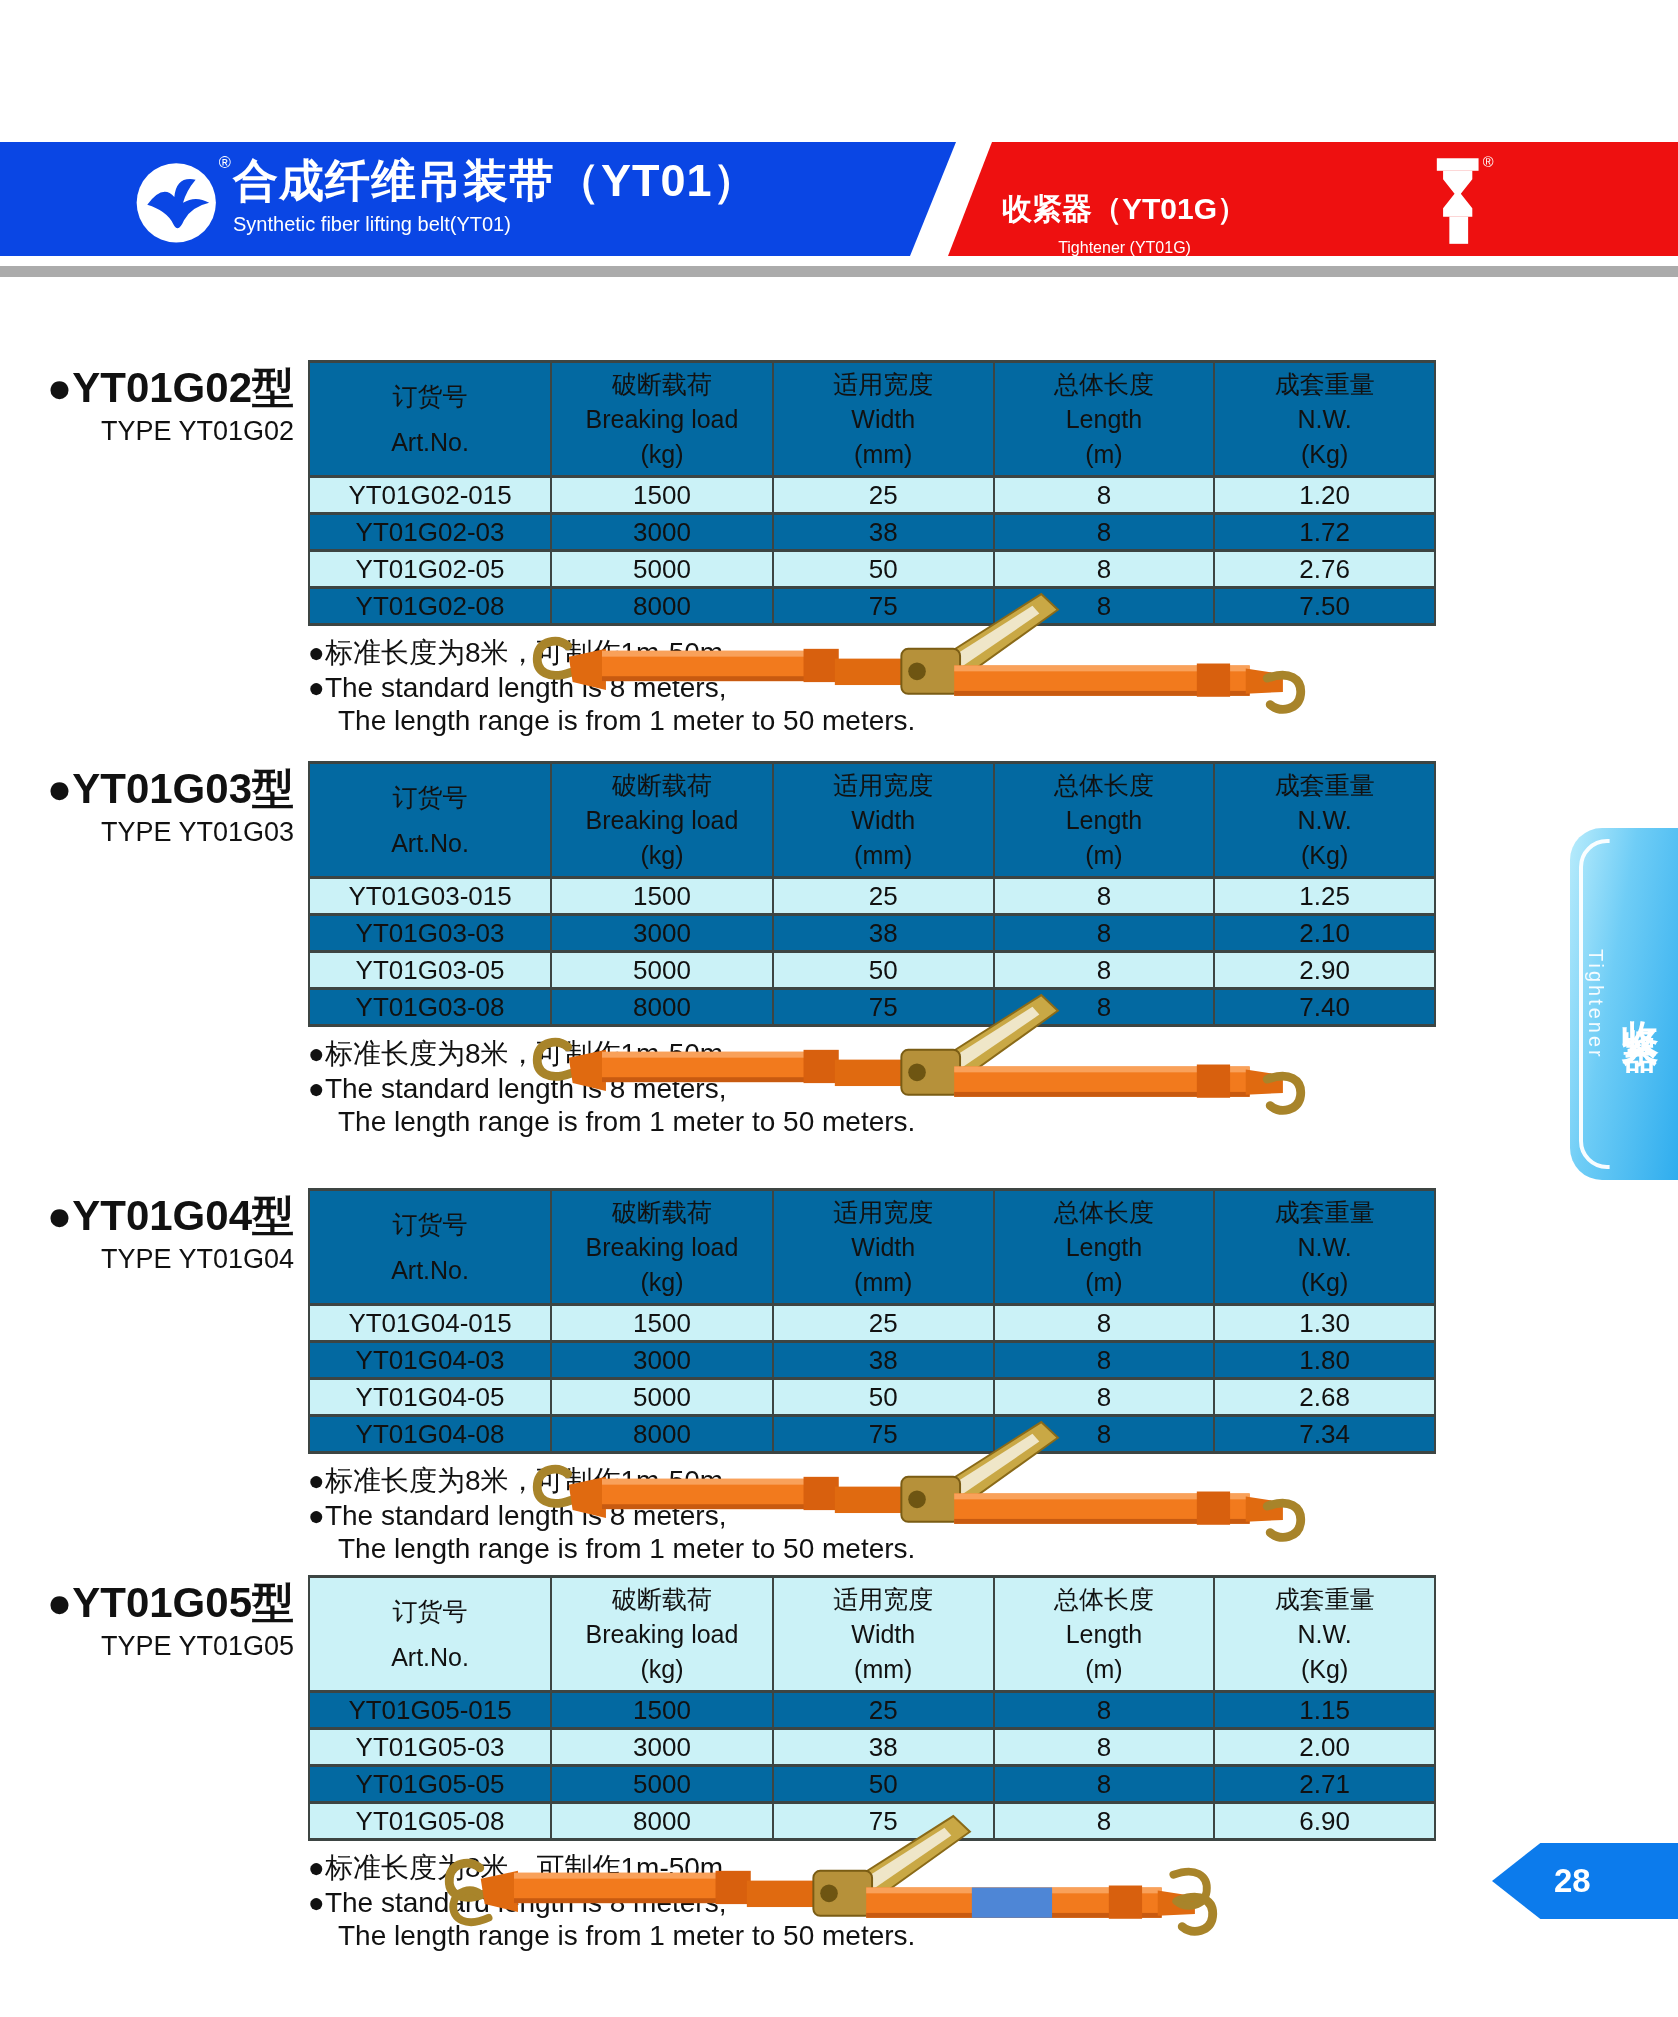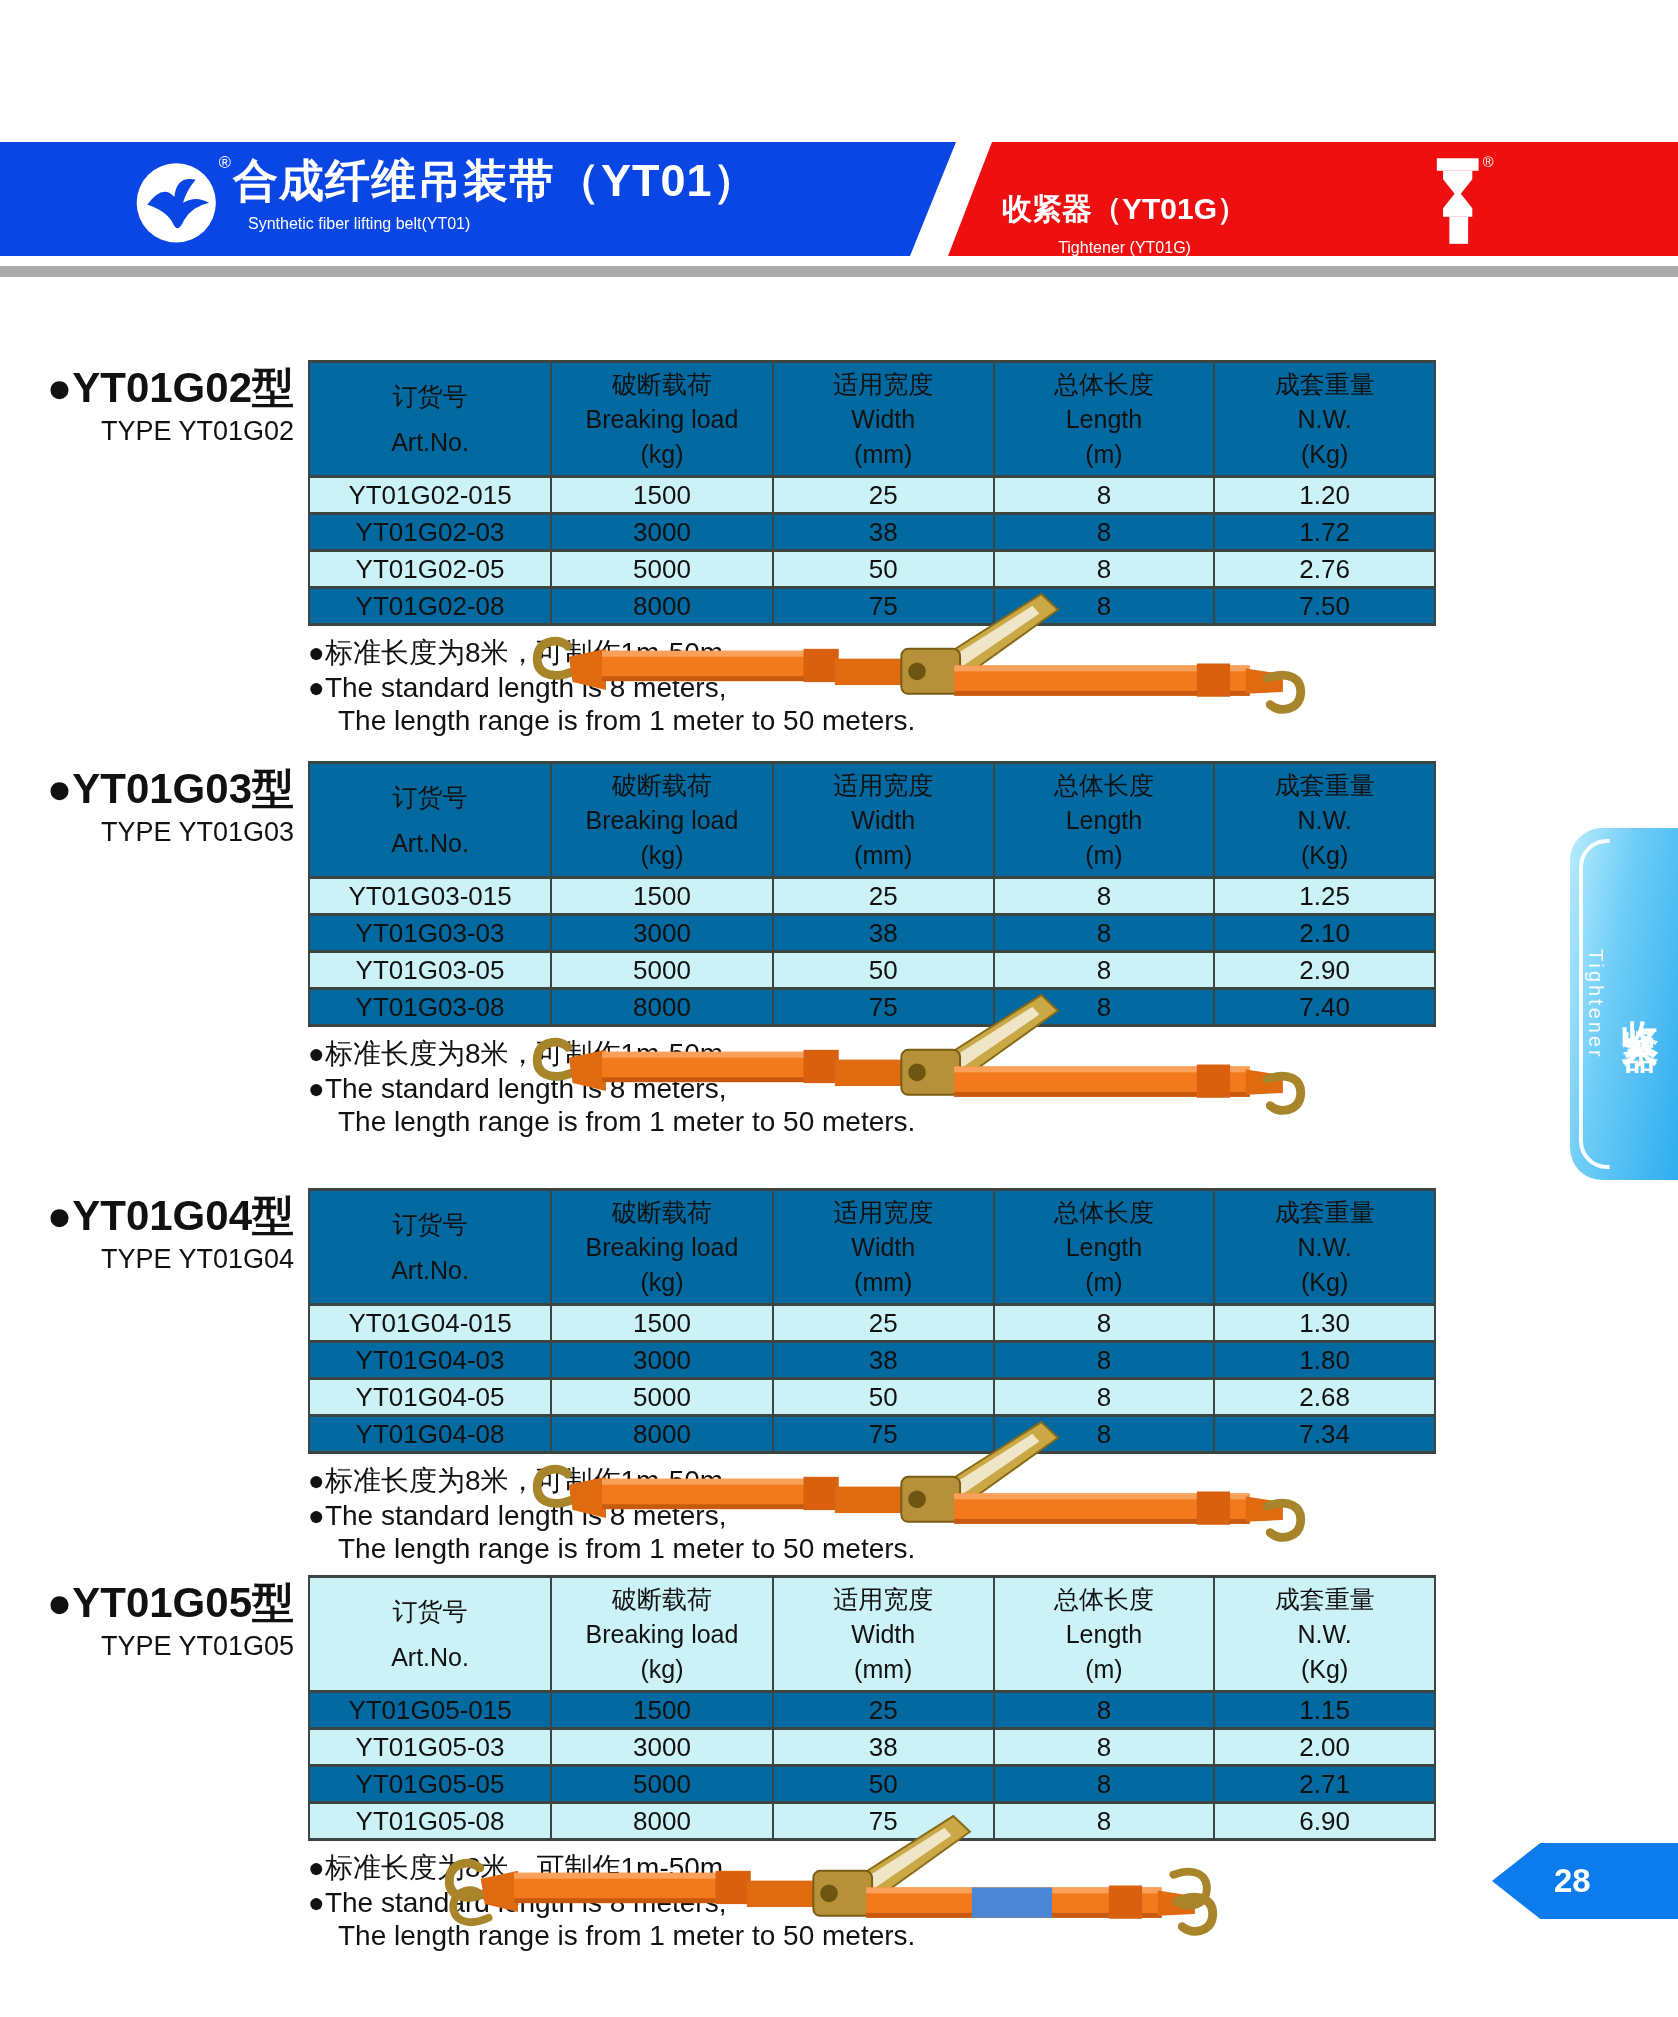--- a/index.html
+++ b/index.html
@@ -9,21 +9,21 @@
   }
   
   .header{position:absolute;top:142px;left:0;width:1678px;height:114px;}
   .header-left{position:absolute;top:0;left:0;width:1678px;height:114px;background:#0a46e4;
     clip-path:polygon(0 0,956px 0,910px 114px,0 114px);}
   .header-right{position:absolute;top:0;left:0;width:1678px;height:114px;background:#ee1010;
     clip-path:polygon(992px 0,1678px 0,1678px 114px,948px 114px);}
   .logo-left{position:absolute;left:126px;top:8px;width:116px;height:98px;}
   .left-titles{position:absolute;left:233px;top:14px;color:#fff;}
   .left-titles .t-zh{font-size:45px;font-weight:bold;letter-spacing:1px;line-height:50px;}
-  .left-titles .t-en{font-size:16px;line-height:30px;margin-top:3px;margin-left:15px;}
+  .left-titles .t-en{font-size:20px;line-height:30px;margin-top:3px;}
   .right-titles{position:absolute;left:1002px;top:20px;color:#fff;}
   .right-titles .t-zh{font-size:30px;font-weight:bold;line-height:46px;margin-top:24px;}
   .right-titles .t-en{font-size:16px;line-height:28px;margin-top:2px;text-align:center;}
   .logo-right{position:absolute;left:1420px;top:10px;width:90px;height:96px;}
   .gray-bar{position:absolute;top:266px;left:0;width:1678px;height:11px;background:#ababab;}
   
   #sections{position:absolute;top:360px;left:0;width:1436px;}
   .section{position:relative;display:flex;align-items:flex-start;}
   .section:nth-child(1){margin-bottom:24px;}
   .section:nth-child(2){margin-bottom:50px;}

